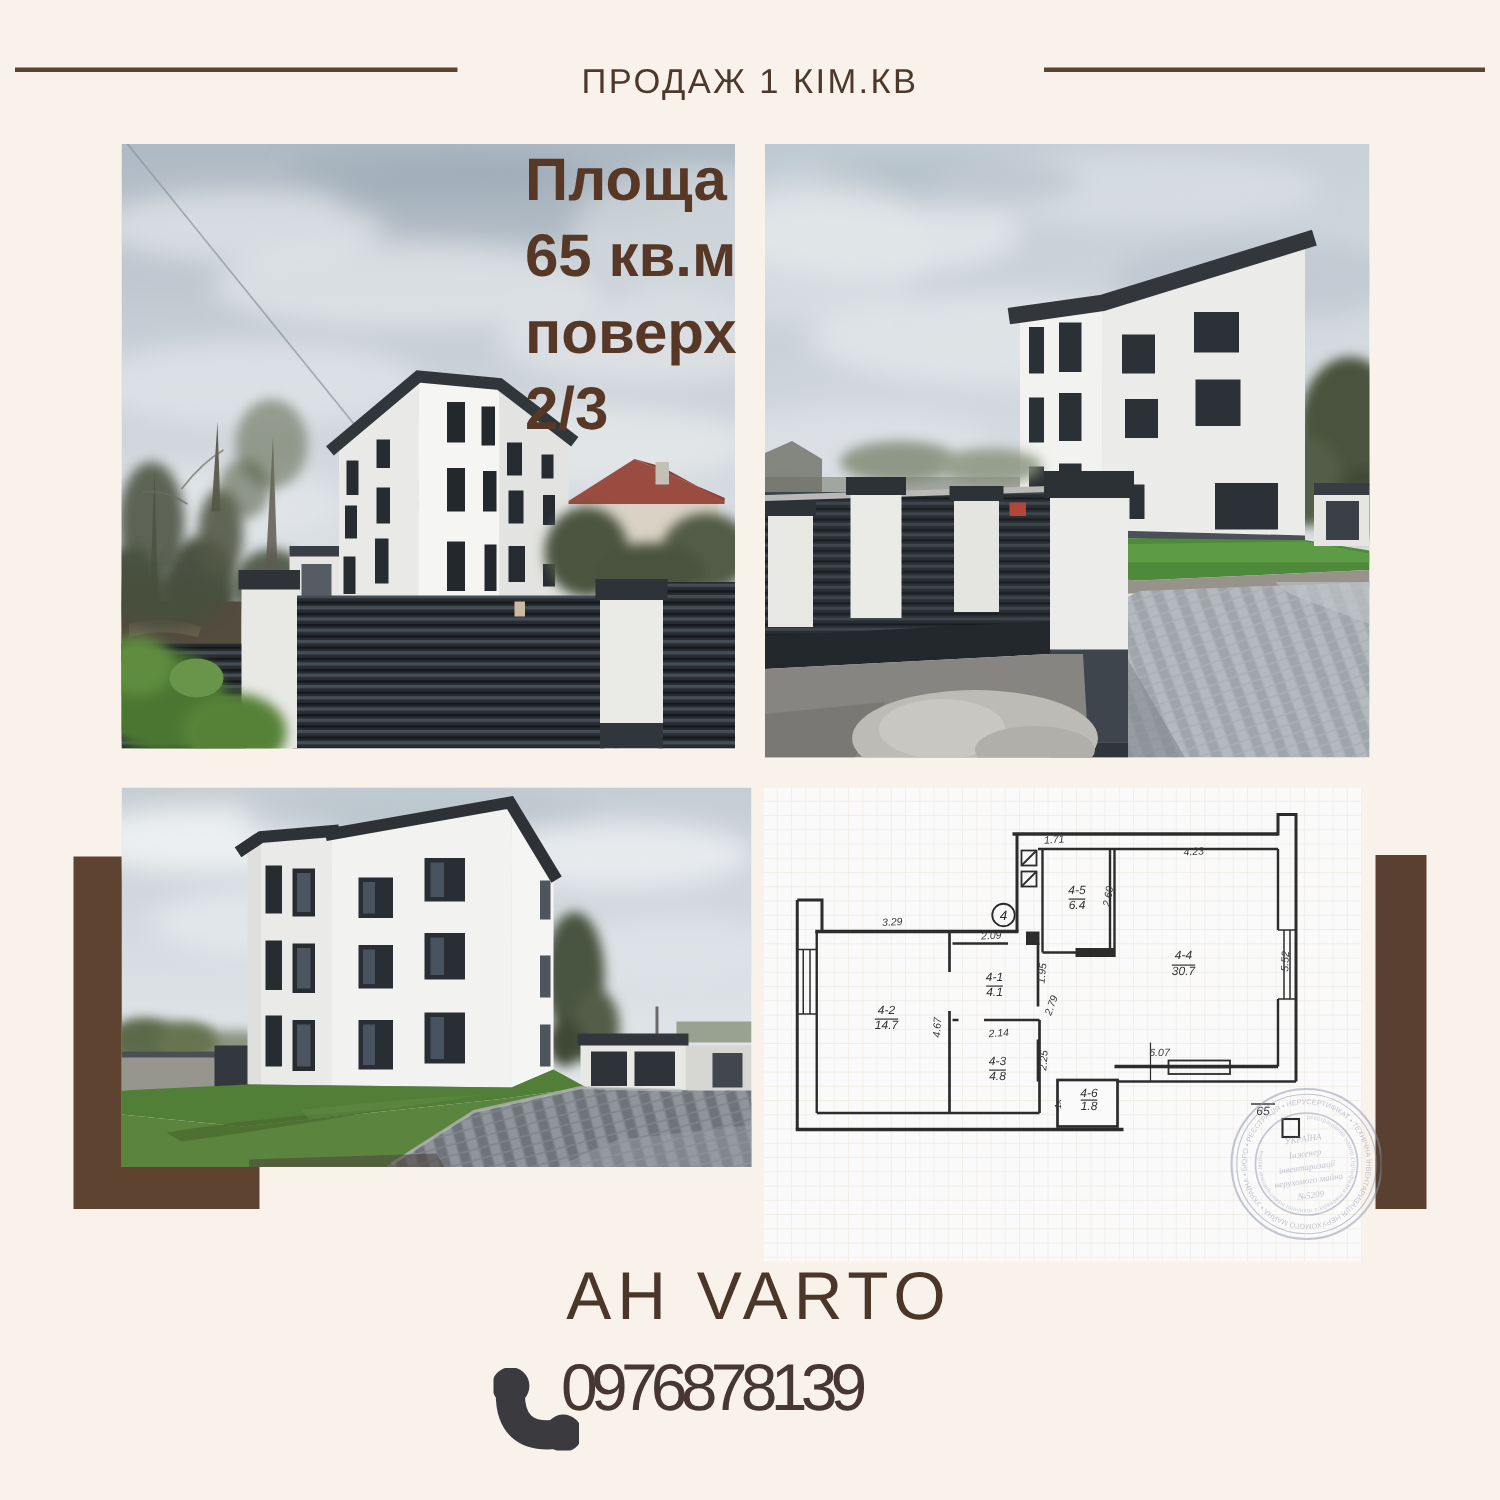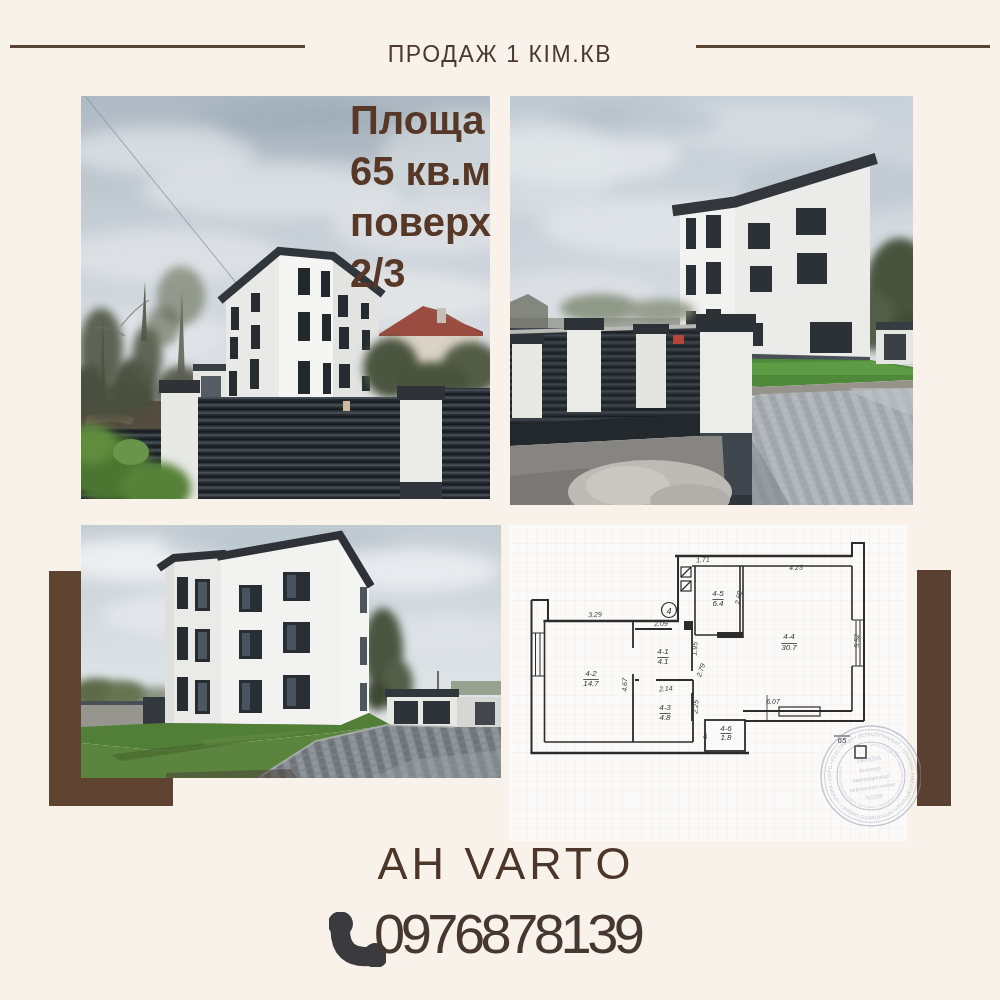--- a/index.html
+++ b/index.html
@@ -547,14 +547,14 @@
 
 <div class="abs" style="left:6px;top:838px;width:1000px;text-align:center;font-size:45px;letter-spacing:4px;color:#4c362a;">АН VARTO</div>
 
 <div class="abs" style="left:329px;top:911px;height:60px;white-space:nowrap;">
 <svg style="display:inline-block;vertical-align:top;margin-top:1px" width="57" height="55" viewBox="12 3 41 39">
       <g transform="rotate(42 28.5 27.5)">
         <circle cx="11.5" cy="21" r="9" fill="#3b3a3e"></circle>
         <circle cx="45.5" cy="21" r="9" fill="#3b3a3e"></circle>
         <path d="M11.5,21 Q28.5,43 45.5,21" stroke="#3b3a3e" stroke-width="14" fill="none" stroke-linecap="round"></path>
       </g>
-    </svg><span style="display:inline-block;vertical-align:top;margin-top:-10px;margin-left:-12px;font-size:56px;letter-spacing:-4.5px;color:#463831;">0976878139</span>
+    </svg><span style="display:inline-block;vertical-align:top;margin-top:-10px;margin-left:-12px;font-size:44px;letter-spacing:-4.5px;color:#463831;">0976878139</span>
 </div>
 
 </body></html>

